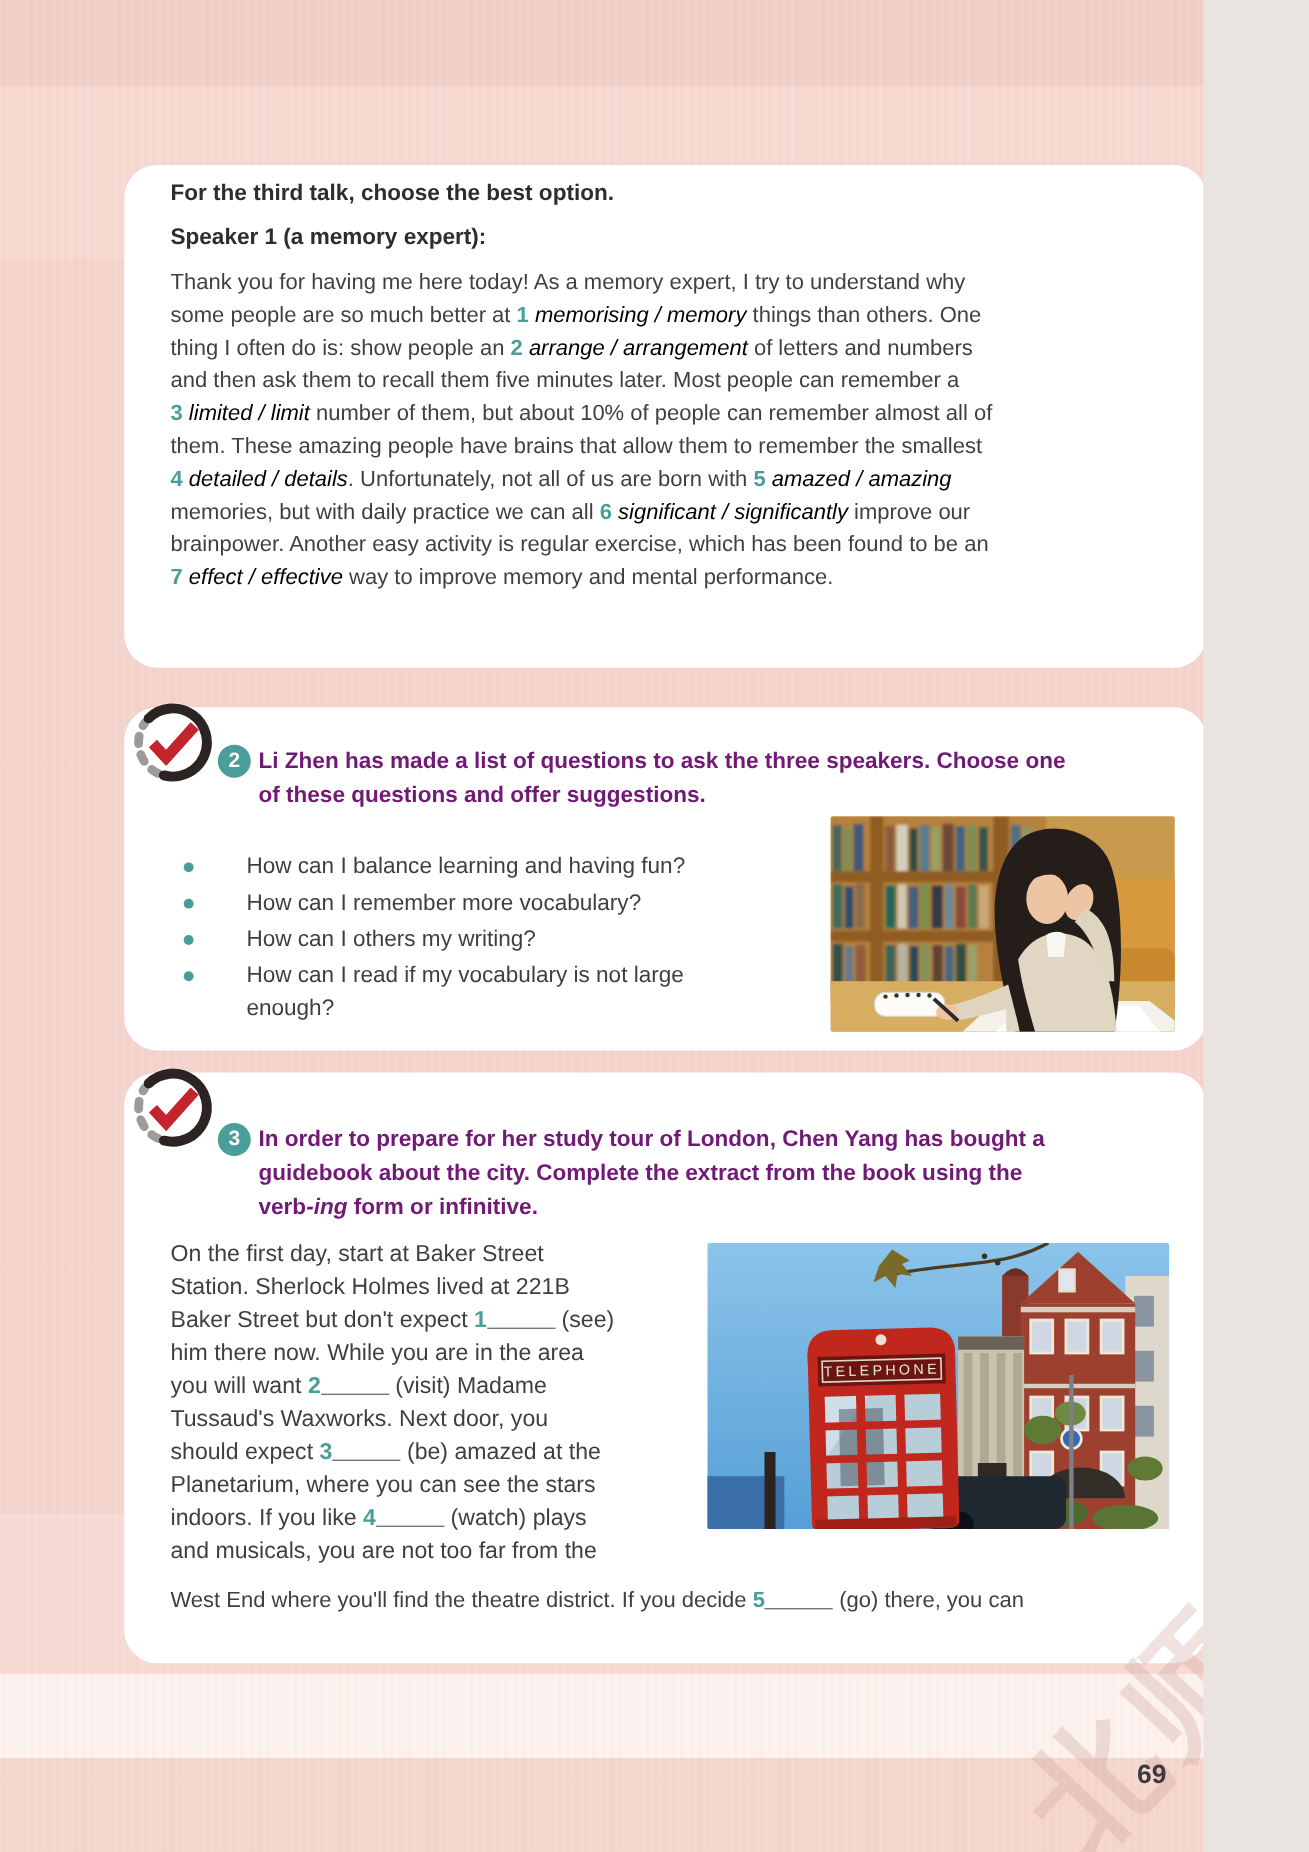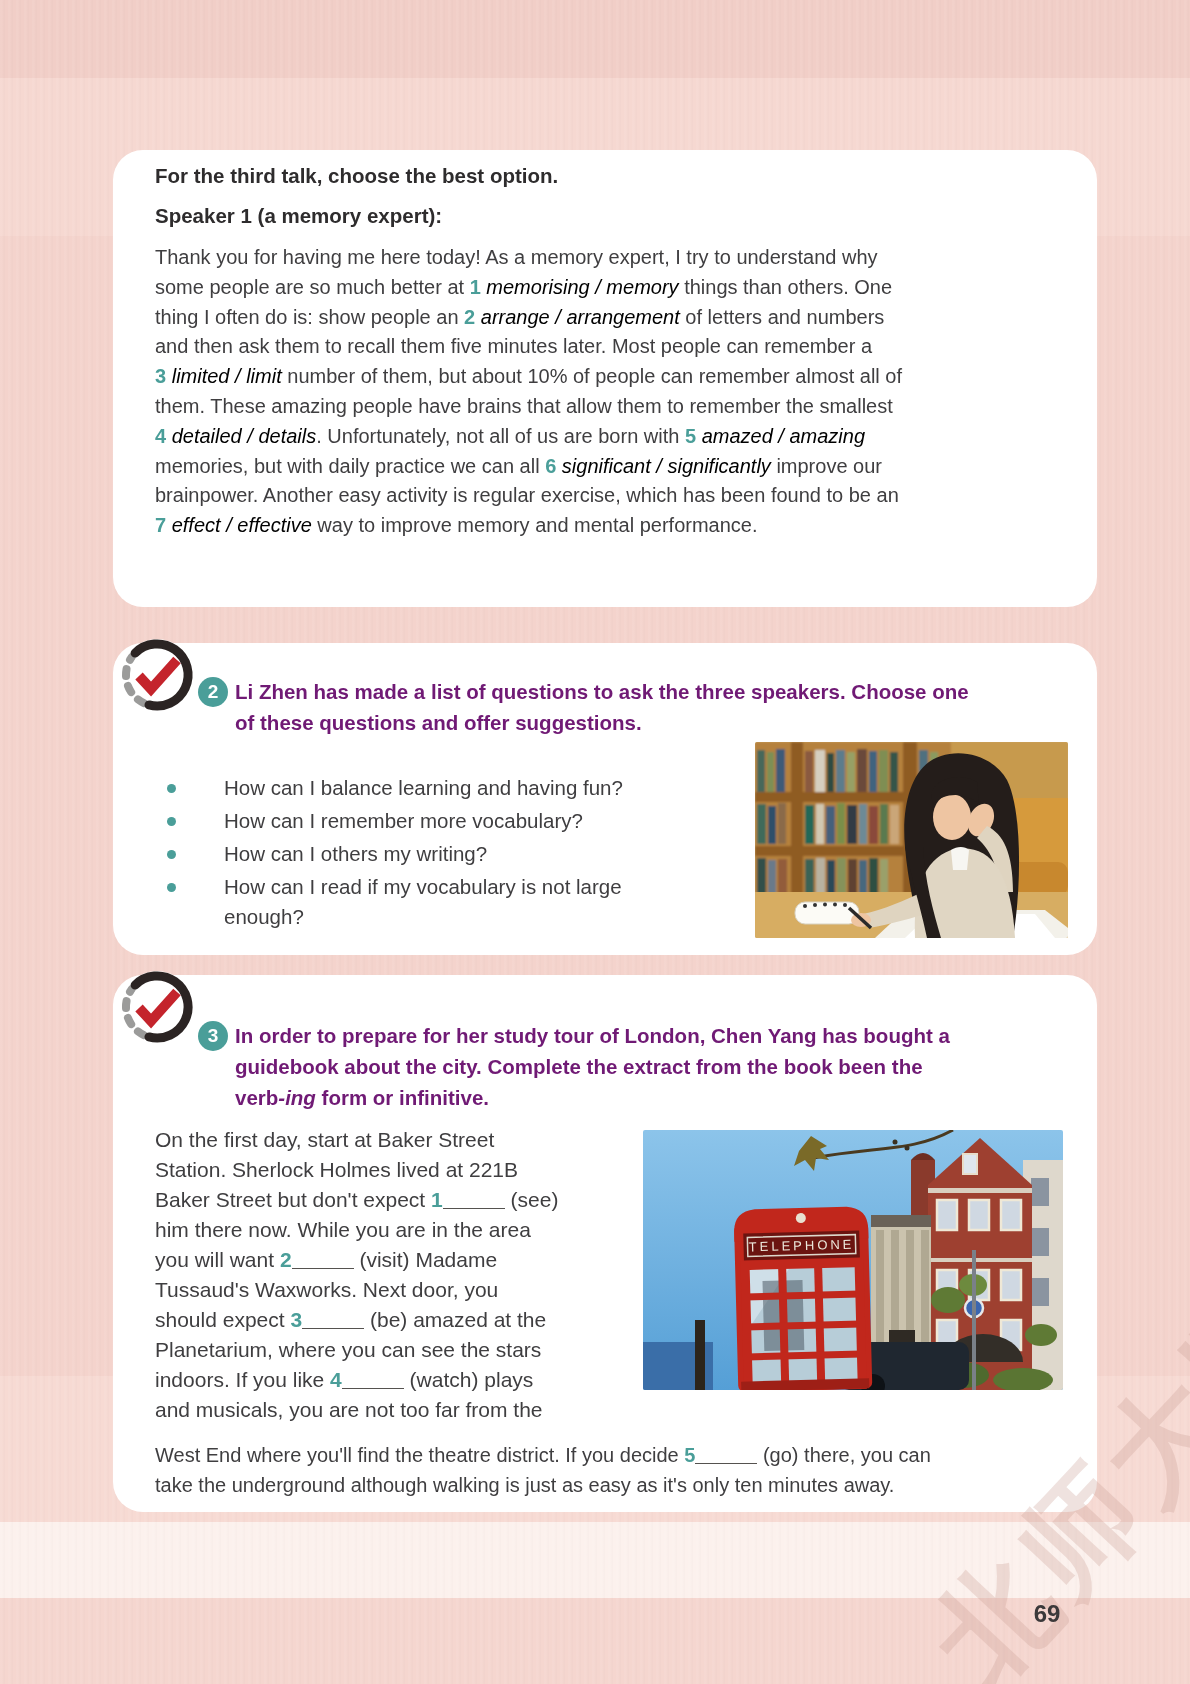--- a/index.html
+++ b/index.html
@@ -1,17 +1,17 @@
 <!DOCTYPE html>
 <html><head>
 <meta charset="utf-8">
 <style>
   html,body{margin:0;padding:0;background:#e9e4e0;}
   .page{
-    position:relative;width:1190px;height:1684px;overflow:hidden;
+    position:relative;width:1094px;height:1684px;overflow:hidden;
     font-family:"Liberation Sans","DejaVu Sans",sans-serif;color:#3f3e40;
     background-image:
       repeating-linear-gradient(90deg, rgba(255,255,255,0.06) 0 2px, rgba(0,0,0,0.012) 4px 5px, rgba(0,0,0,0) 5px 8px),
       linear-gradient(180deg,
         #f1cec7 0px,#f1cec7 78px,
         #f6d8d1 78px,#f6d8d1 236px,
         #f4d3cc 236px,#f4d3cc 1376px,
         #f7dad3 1376px,#f7dad3 1522px,
         #fcf1ed 1522px,#fcf1ed 1598px,
         #f5d6cf 1598px,#f5d6cf 100%);
@@ -179,23 +179,23 @@
   </div>
 
   <div class="card" id="card3">
     <svg class="check-icon" viewBox="0 0 82 82">
       <circle cx="41" cy="41" r="36" fill="#ffffff"></circle>
       <path d="M27.9 69.1 A31 31 0 0 1 15.6 23.2" fill="none" stroke="#9b9b9a" stroke-width="8" stroke-dasharray="7 10" stroke-linecap="round"></path>
       <path d="M19.1 19.1 A31 31 0 1 1 33 70.9" fill="none" stroke="#2b2423" stroke-width="9" stroke-linecap="round"></path>
       <path d="M23 42 L35 55 L61 26" fill="none" stroke="#c4242c" stroke-width="10" stroke-linecap="butt" stroke-linejoin="miter"></path>
     </svg>
     <div class="badge">3</div>
-    <div class="prompt"><span>In order to prepare for her study tour of London, Chen Yang has bought a</span><br><span>guidebook about the city. Complete the extract from the book been the</span><br><span>verb</span><span class="seg-bi">-ing</span><span> form or infinitive.</span></div>
+    <div class="prompt"><span>In order to prepare for her study tour of London, Chen Yang has bought a</span><br><span>guidebook about the city. Complete the extract from the book using the</span><br><span>verb</span><span class="seg-bi">-ing</span><span> form or infinitive.</span></div>
     <div class="narrow"><span>On the first day, start at Baker Street</span><br><span>Station. Sherlock Holmes lived at 221B</span><br><span>Baker Street but don't expect </span><span class="seg-num">1</span><span class="seg-blank"></span><span> (see)</span><br><span>him there now. While you are in the area</span><br><span>you will want </span><span class="seg-num">2</span><span class="seg-blank"></span><span> (visit) Madame</span><br><span>Tussaud's Waxworks. Next door, you</span><br><span>should expect </span><span class="seg-num">3</span><span class="seg-blank"></span><span> (be) amazed at the</span><br><span>Planetarium, where you can see the stars</span><br><span>indoors. If you like </span><span class="seg-num">4</span><span class="seg-blank"></span><span> (watch) plays</span><br><span>and musicals, you are not too far from the</span></div>
-    <div class="wide"><span>West End where you'll find the theatre district. If you decide </span><span class="seg-num">5</span><span class="seg-blank"></span><span> (go) there, you can</span><br><span>take the underground although walking is just as easy as it's only ten minutes away.</span></div>
+    <div class="wide"><span>West End where you'll find the theatre district. If you decide </span><span class="seg-num">5</span><span class="seg-blank"></span><span> (go) there, you can</span><br></div>
 
     <svg class="photo2" viewBox="0 0 420 260" preserveAspectRatio="none">
       <defs>
         <linearGradient id="sky" x1="0" y1="0" x2="0" y2="1">
           <stop offset="0" stop-color="#8cc4ea"></stop>
             <stop offset="1" stop-color="#559fd6"></stop>
         </linearGradient>
       </defs>
       <rect width="420" height="260" fill="url(#sky)"></rect>
       <path d="M310 0 C270 22 235 16 170 28" fill="none" stroke="#4a3a20" stroke-width="3"></path>

